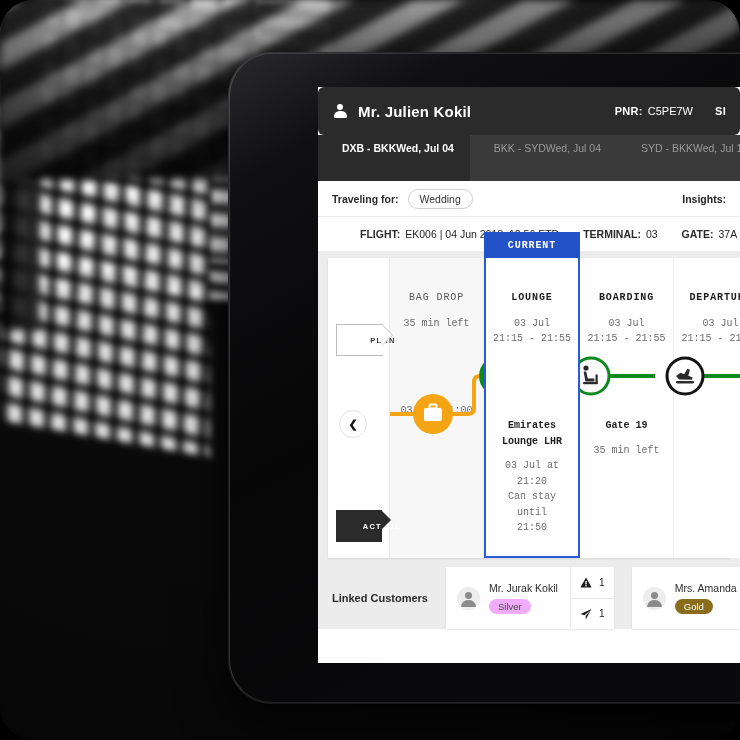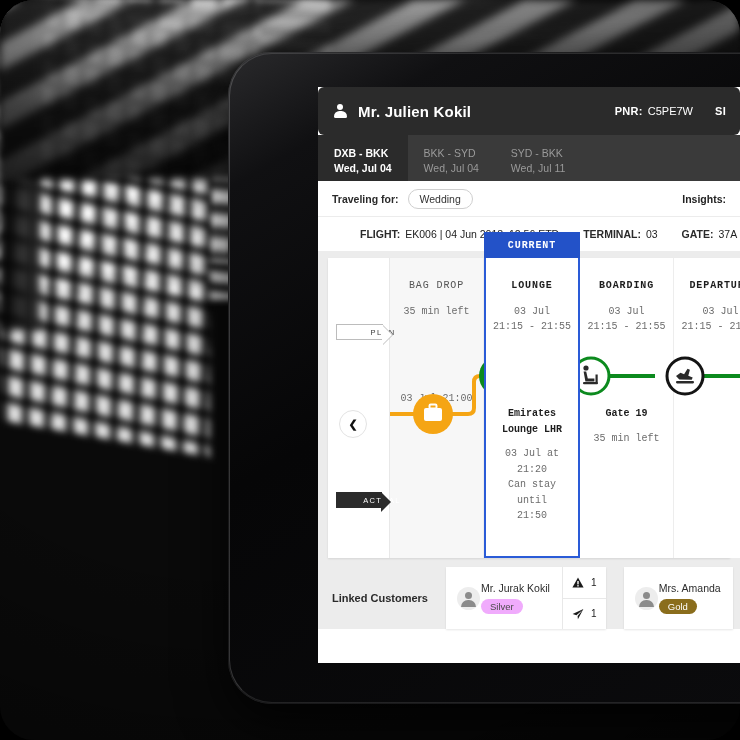--- a/index.html
+++ b/index.html
@@ -180,22 +180,22 @@
   .person-icon .head { position: absolute; left: 5px; top: 1px; width: 6px; height: 6px; border-radius: 50%; background: #fff; }
   .person-icon .body { position: absolute; left: 1.5px; top: 8px; width: 13px; height: 7px; border-radius: 7px 7px 2px 2px; background: #fff; }
   .cust-name { font-size: 15px; font-weight: bold; letter-spacing: .2px; }
   .header-right { margin-left: auto; display: flex; align-items: center; gap: 22px; white-space: nowrap; font-size: 11px; }
   .hr-key { font-weight: bold; letter-spacing: .3px; }
   .hr-val { margin-left: 5px; font-weight: normal; }
 
   
   .tabs { height: 46px; background: #3a3a3a; display: flex; }
   .tab {
-    padding: 6px 16px 0 16px;
-    display: flex; flex-direction: column; justify-content: center;
+    padding: 6px 16px 0 24px;
+    display: flex; flex-direction: row; justify-content: center;
     line-height: 1.45;
     color: #9a9a9a; font-size: 10.5px;
     white-space: nowrap;
   }
   .tab.active { background: #2b2b2b; color: #fff; font-weight: bold; }
 
   
   .info-panel { background: #fff; }
   .info-row1 {
     height: 36px; display: flex; align-items: center;
@@ -224,33 +224,33 @@
     display: flex;
     box-shadow: 0 1px 2px rgba(0,0,0,0.10);
   }
   .tl-left {
     width: 62px; flex: none; background: #fff;
     position: relative; border-right: 1px solid #e8e8e8;
     z-index: 4;
   }
   .tag {
     position: absolute; left: 8px;
-    width: 44px; height: 16px;
-    font-size: 7.5px; letter-spacing: 1.3px; font-weight: normal;
+    width: 44px; height: 32px;
+    font-size: 7.5px; letter-spacing: 1.3px; font-weight: bold;
     display: flex; align-items: center; justify-content: center; padding-left: 46px;
   }
   .tag::after {
     content: ""; position: absolute; right: -9px; top: 0;
     width: 0; height: 0;
     border-top: 10px solid transparent;
     border-bottom: 10px solid transparent;
   }
   .tag-plan { top: 66px; border: 1px solid #bcbcbc; color: #3a3a3a; background: #fff; border-right: none; }
   .tag-plan::after { border-left: 10px solid #fff; filter: drop-shadow(1px 0 0 #bcbcbc); }
-  .tag-actual { top: 234px; background: #2b2b2b; color: #fff; }
+  .tag-actual { top: 252px; background: #2b2b2b; color: #fff; }
   .tag-actual::after { border-left: 10px solid #2b2b2b; }
   .nav-back {
     position: absolute; left: 11px; top: 152px;
     width: 28px; height: 28px; border-radius: 50%;
     border: 1px solid #e3e3e3; background: #fff;
     display: flex; align-items: center; justify-content: center;
     font-size: 11px; color: #111; font-weight: bold;
   }
 
   .tl-cols { flex: 1; display: flex; position: relative; }
@@ -274,20 +274,21 @@
   .current-banner {
     position: absolute; left: -2px; top: -26px;
     width: 96px; height: 26px;
     background: #2352c8; color: #fff;
     font-size: 10px; font-weight: bold; letter-spacing: .9px;
     display: flex; align-items: center; justify-content: center;
   }
   .col-head-spacer { height: 22px; }
   .col-title {
     font-size: 10px; letter-spacing: .9px; color: #555; font-weight: normal;
+    margin-top: 12px;
   }
   .tl-col.current .col-title, .tl-col.future .col-title { color: #1d1d1d; font-weight: bold; }
   .col-plan {
     margin-top: 13px; font-size: 10px; color: #6c6c6c; line-height: 1.5;
   }
   .node-row { height: 72px; width: 100%; position: relative; }
   .col-actual {
     font-size: 10px; color: #6c6c6c; line-height: 1.55; padding: 0 6px;
   }
   .col-actual .title { font-weight: bold; color: #1d1d1d; margin-bottom: 9px; }
@@ -303,21 +304,21 @@
     display: flex; align-items: center;
     font-size: 11px; font-weight: bold; color: #2a2a2a;
     white-space: nowrap;
   }
   .cust-card {
     background: #fff; margin-left: 18px;
     display: flex; align-items: stretch;
     box-shadow: 0 1px 2px rgba(0,0,0,.10);
     flex: none;
   }
-  .cust-main { display: flex; align-items: center; padding: 0 12px 0 11px; gap: 1px; }
+  .cust-main { display: flex; align-items: center; padding: 0 12px 0 11px; gap: 9px; }
   .avatar {
     width: 23px; height: 23px; border-radius: 50%;
     background: #ededed; position: relative; flex: none;
   }
   .avatar .head { position: absolute; left: 8px; top: 5px; width: 7px; height: 7px; border-radius: 50%; background: #8b8b8b; }
   .avatar .body { position: absolute; left: 4px; top: 13px; width: 15px; height: 7px; border-radius: 8px 8px 0 0; background: #8b8b8b; }
   .cust-txt { display: flex; flex-direction: column; gap: 5px; }
   .cust-n { font-size: 10.5px; color: #2c2c2c; white-space: nowrap; }
   .tier {
     align-self: flex-start;

